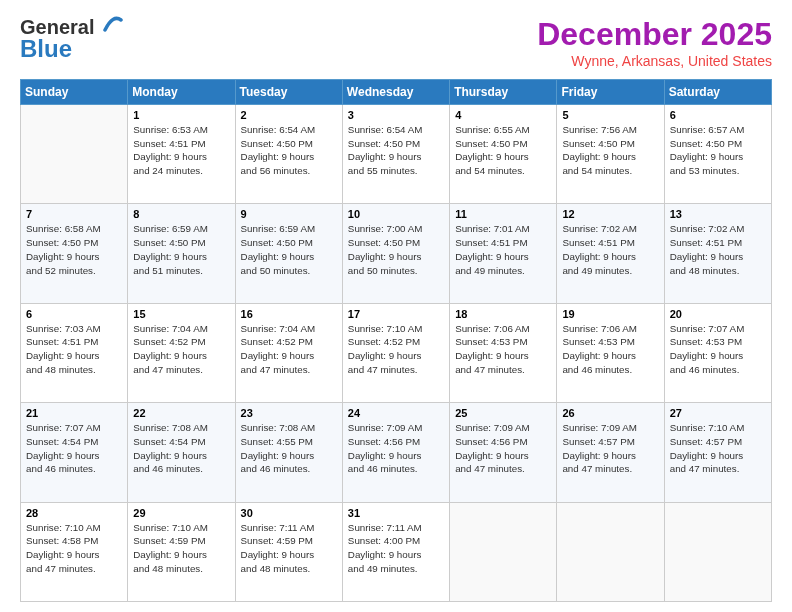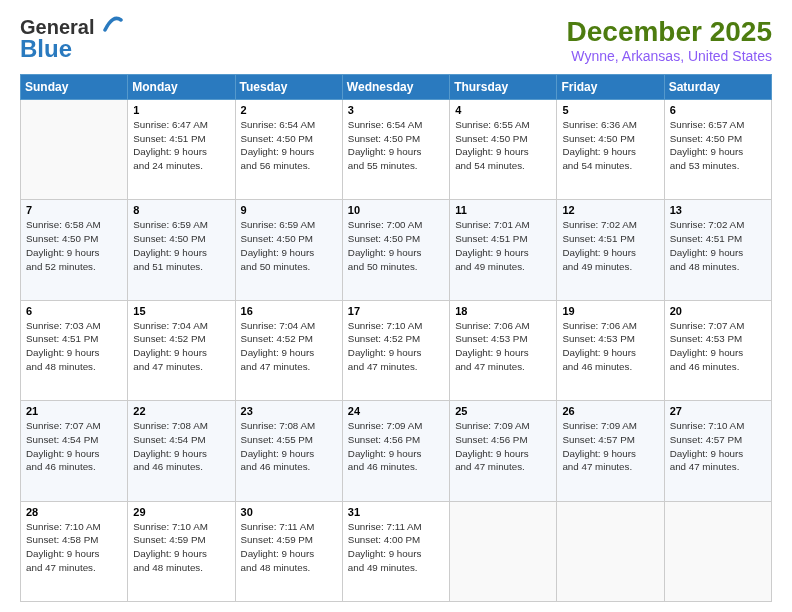--- a/index.html
+++ b/index.html
@@ -24,27 +24,27 @@
       margin-bottom: 10px;
     }
     .logo {
       display: flex;
       align-items: flex-start;
     }
     .title-block {
       text-align: right;
     }
     .month-title {
-      font-size: 28px;
+      font-size: 32px;
       font-weight: bold;
-      color: #4d7c0f;
+      color: #a21caf;
     }
     .location {
       font-size: 14px;
-      color: #8b5cf6;
+      color: #ef4444;
     }
     .calendar-table {
       width: 100%;
       border-collapse: collapse;
       flex: 1;
       font-size: 10.5px;
     }
     .calendar-table th {
       background-color: #2a7abf;
       color: white;
@@ -112,21 +112,21 @@
           <th>Thursday</th>
           <th>Friday</th>
           <th>Saturday</th>
         </tr>
     </thead>
     <tbody id="calendar-body">
     <tr>
           <td class="empty-cell"></td>
           <td>
             <span class="day-number">1</span>
-            <div class="day-text">Sunrise: 6:47 AM</div>
+            <div class="day-text">Sunrise: 6:53 AM</div>
             <div class="day-text">Sunset: 4:51 PM</div>
             <div class="day-text">Daylight: 9 hours</div>
             <div class="day-text">and 24 minutes.</div>
           </td>
           <td>
             <span class="day-number">2</span>
             <div class="day-text">Sunrise: 6:54 AM</div>
             <div class="day-text">Sunset: 4:50 PM</div>
             <div class="day-text">Daylight: 9 hours</div>
             <div class="day-text">and 56 minutes.</div>
@@ -140,21 +140,21 @@
           </td>
           <td>
             <span class="day-number">4</span>
             <div class="day-text">Sunrise: 6:55 AM</div>
             <div class="day-text">Sunset: 4:50 PM</div>
             <div class="day-text">Daylight: 9 hours</div>
             <div class="day-text">and 54 minutes.</div>
           </td>
           <td>
             <span class="day-number">5</span>
-            <div class="day-text">Sunrise: 6:36 AM</div>
+            <div class="day-text">Sunrise: 7:56 AM</div>
             <div class="day-text">Sunset: 4:50 PM</div>
             <div class="day-text">Daylight: 9 hours</div>
             <div class="day-text">and 54 minutes.</div>
           </td>
           <td>
             <span class="day-number">6</span>
             <div class="day-text">Sunrise: 6:57 AM</div>
             <div class="day-text">Sunset: 4:50 PM</div>
             <div class="day-text">Daylight: 9 hours</div>
             <div class="day-text">and 53 minutes.</div>

